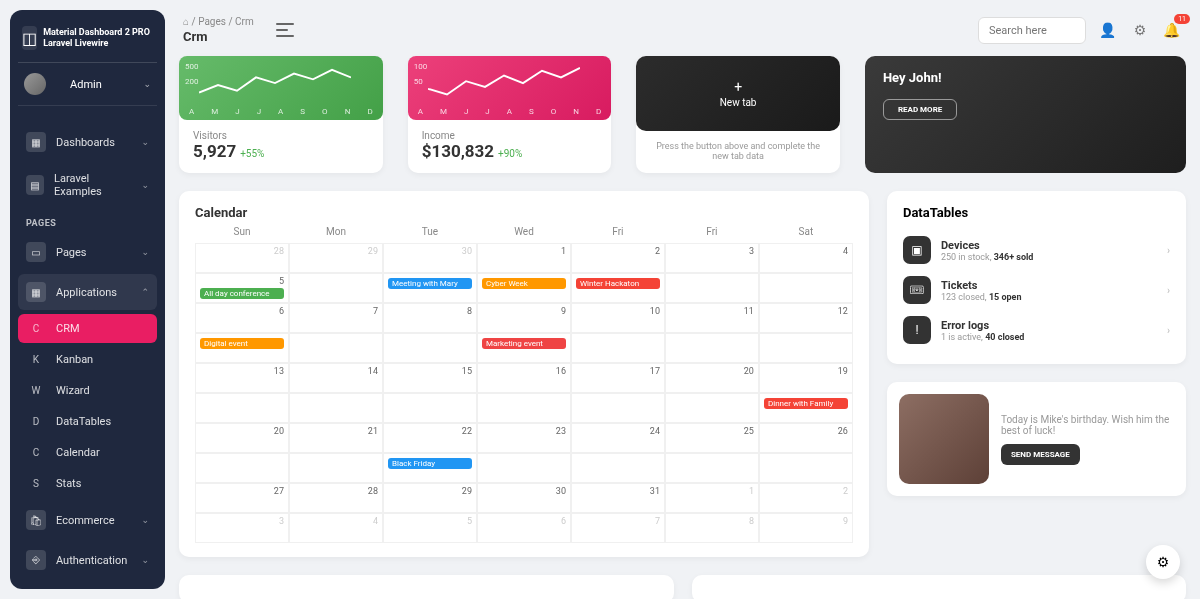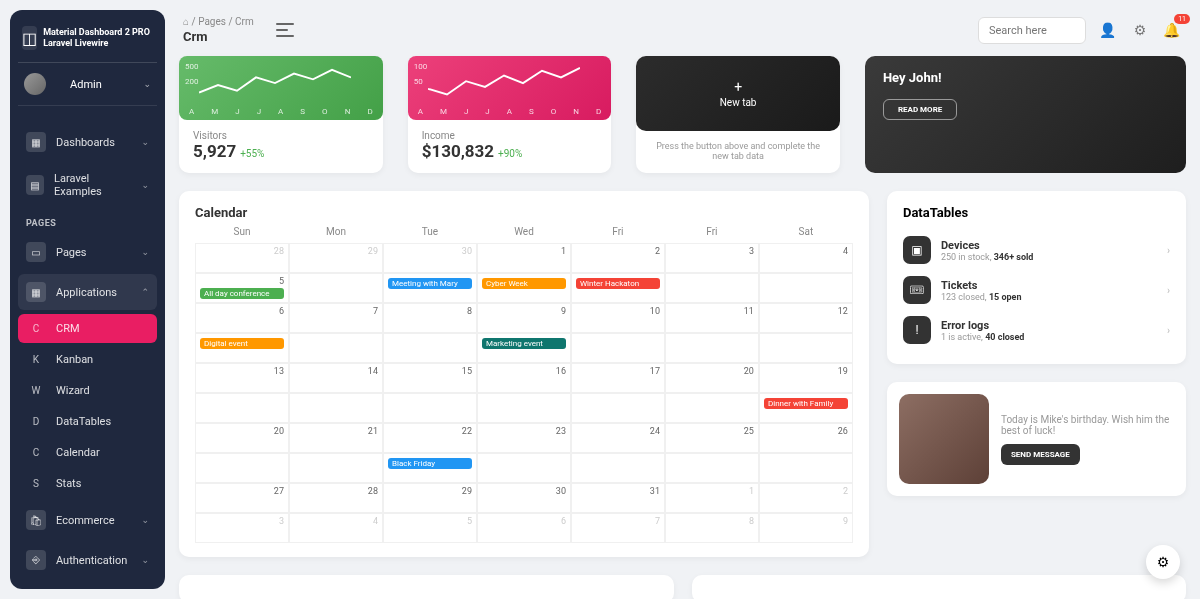--- a/index.html
+++ b/index.html
@@ -53,21 +53,21 @@
 .hero-btn{border:1px solid rgba(255,255,255,.5);background:transparent;color:#fff;border-radius:6px;padding:5px 14px;font-size:8px;font-weight:700;margin-top:8px;align-self:flex-start;cursor:pointer}
 .content-row{display:flex;gap:18px;padding:0 4px}
 .cal-card{flex:2.2;padding:14px 16px}
 .cal-title{font-size:13px;font-weight:700;color:#333}
 .cal-sub{font-size:10px;color:#999;margin-bottom:10px}
 .cal-grid{display:grid;grid-template-columns:repeat(7,1fr)}
 .cal-head{font-size:10px;color:#888;text-align:center;padding:6px 0}
 .cal-cell{border:1px solid #f0f0f0;min-height:30px;padding:2px 4px;font-size:9px;color:#666;text-align:right;position:relative}
 .cal-cell.dim{color:#ccc}
 .cal-event{font-size:8px;color:#fff;border-radius:3px;padding:1px 4px;text-align:left;margin-top:2px;white-space:nowrap;overflow:hidden}
-.ev-green{background:#4caf50}.ev-blue{background:#2196f3}.ev-orange{background:#ff9800}.ev-red{background:#f44336}.ev-pink{background:#0f766e}
+.ev-green{background:#4caf50}.ev-blue{background:#2196f3}.ev-orange{background:#ff9800}.ev-red{background:#f44336}.ev-pink{background:#ef4444}
 .right-col{flex:1;display:flex;flex-direction:column;gap:18px}
 .cat-card{padding:14px 16px}
 .cat-title{font-size:13px;font-weight:700;margin-bottom:10px}
 .cat-item{display:flex;align-items:center;gap:10px;padding:6px 0;cursor:pointer}
 .cat-icon{width:28px;height:28px;background:#333;border-radius:7px;display:flex;align-items:center;justify-content:center;color:#fff;font-size:12px}
 .cat-name{font-size:11px;font-weight:700;color:#333}
 .cat-meta{font-size:9px;color:#999}
 .cat-arrow{margin-left:auto;color:#bbb;font-size:10px}
 .msg-card{display:flex;gap:12px;padding:12px}
 .msg-img{width:90px;height:90px;border-radius:10px;background:linear-gradient(135deg,#8d6e63,#5d4037)}

